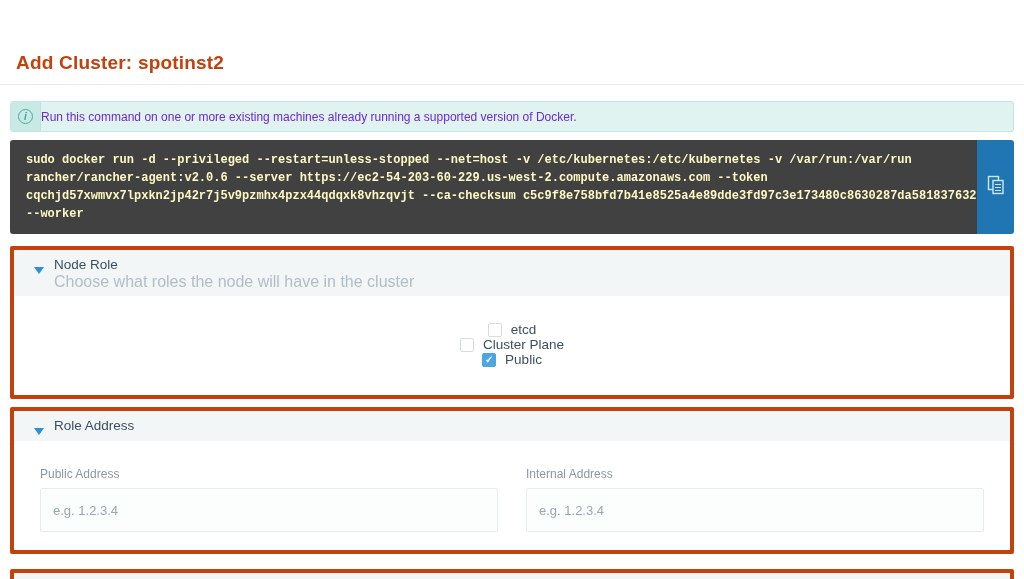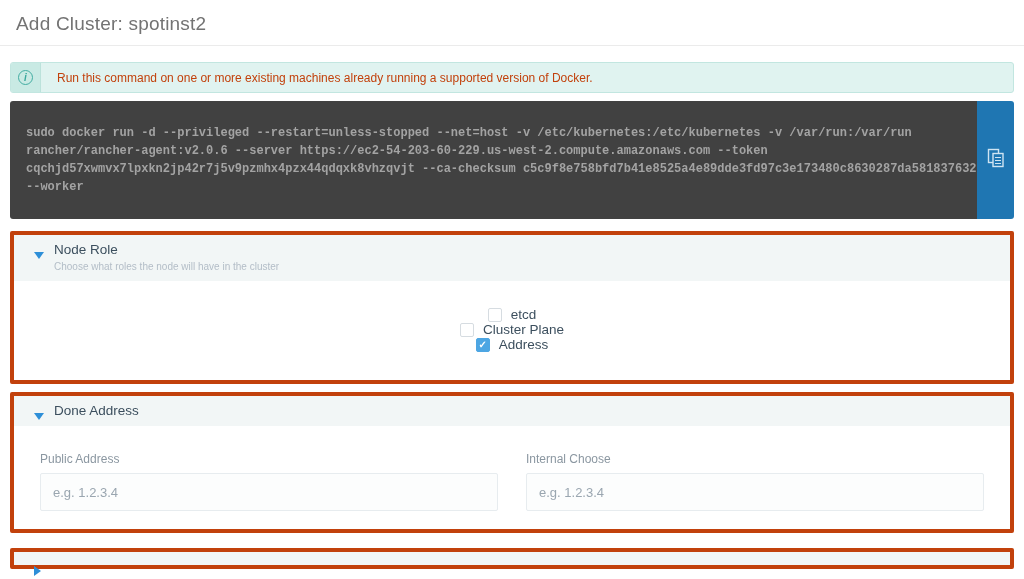--- a/index.html
+++ b/index.html
@@ -8,24 +8,25 @@
     font-family: "Liberation Sans", sans-serif;
     background: #ffffff;
     color: #3c4f5e;
     overflow: hidden;
     position: relative;
   }
 
   
   .page-title {
     font-size: 19px;
-    font-weight: 400;
-    color: #737373;
+    font-weight: 700;
+    color: #c2410c;
     padding: 13px 16px 0 16px;
     letter-spacing: .2px;
+    margin-top: 39px;
   }
   .title-divider {
     margin-top: 10px;
     border-bottom: 1px solid #ebebeb;
   }
 
   
   .banner {
     margin: 16px 10px 0 10px;
     height: 31px;
@@ -52,42 +53,41 @@
     color: #3aa79c;
     font-size: 10px;
     line-height: 13px;
     text-align: center;
     font-style: italic;
     font-weight: 700;
   }
   .banner-text {
     display: flex;
     align-items: center;
-    padding-left: 16px;
     font-size: 12px;
-    color: #c2410c;
+    color: #6d28d9;
   }
 
   
   .code-panel {
     margin: 8px 10px 0 10px;
     display: flex;
     align-items: stretch;
     border-radius: 3px;
     overflow: hidden;
   }
   .code-block {
     flex: 1;
     background: #414141;
-    padding: 23px 16px;
+    padding: 11px 16px;
     font-family: "Liberation Mono", "DejaVu Sans Mono", monospace;
     font-weight: 700;
     font-size: 12px;
     line-height: 18px;
-    color: #a3a3a3;
+    color: #fef9c3;
     white-space: pre;
     overflow: hidden;
     user-select: text;
   }
   .copy-button {
     flex: 0 0 37px;
     background: #1f76b2;
     display: flex;
     align-items: center;
     justify-content: center;
@@ -125,21 +125,21 @@
     border-top: 5px solid transparent;
     border-bottom: 5px solid transparent;
     border-left: 7px solid #2e8fd8;
   }
   .section-title {
     font-size: 13.5px;
     color: #3c4f5e;
     line-height: 17px;
   }
   .section-subtitle {
-    font-size: 10px;
+    font-size: 16px;
     color: #b3bdc7;
     line-height: 14px;
     margin-top: 2px;
   }
   .section-body { background: #fff; }
 
   
   .role-row {
     display: flex;
     padding: 26px 0 28px 0;
@@ -181,21 +181,21 @@
     padding: 26px 26px 18px 26px;
   }
   .field { flex: 1; }
   .field-label {
     font-size: 12px;
     color: #8b97a1;
     margin-bottom: 7px;
   }
   .text-input {
     width: 100%;
-    height: 38px;
+    height: 44px;
     border: 1px solid #e7ecef;
     border-radius: 2px;
     background: #fcfdfd;
     padding: 0 12px;
     font-family: "Liberation Sans", sans-serif;
     font-size: 13px;
     color: #35495e;
     outline: none;
   }
   .text-input::placeholder { color: #9aa6b0; }
@@ -265,40 +265,40 @@
         <label class="checkbox-wrap">
           <span class="checkbox"></span>
           <span class="checkbox-label">Cluster Plane</span>
         </label>
       </div>
       <div class="role-col">
         <label class="checkbox-wrap">
           <span class="checkbox checked">
               <span class="tick">✓</span>
             </span>
-          <span class="checkbox-label">Address</span>
+          <span class="checkbox-label">Public</span>
         </label>
       </div>
     </div>
   </div>
 </div>
 
 <div class="section mt8">
   <div class="section-header">
     <span class="caret down"></span>
-    <div class="section-title">Done Address</div>
+    <div class="section-title">Role Address</div>
   </div>
   <div class="section-body">
     <div class="address-row">
       <div class="field">
         <div class="field-label">Public Address</div>
         <input class="text-input" type="text" placeholder="e.g. 1.2.3.4" style="">
       </div>
       <div class="field">
-        <div class="field-label">Internal Choose</div>
+        <div class="field-label">Internal Address</div>
         <input class="text-input" type="text" placeholder="e.g. 1.2.3.4" style="">
       </div>
     </div>
   </div>
 </div>
 
 <div class="section mt15">
   <div class="section-header">
     <span class="caret right"></span>
   </div>

